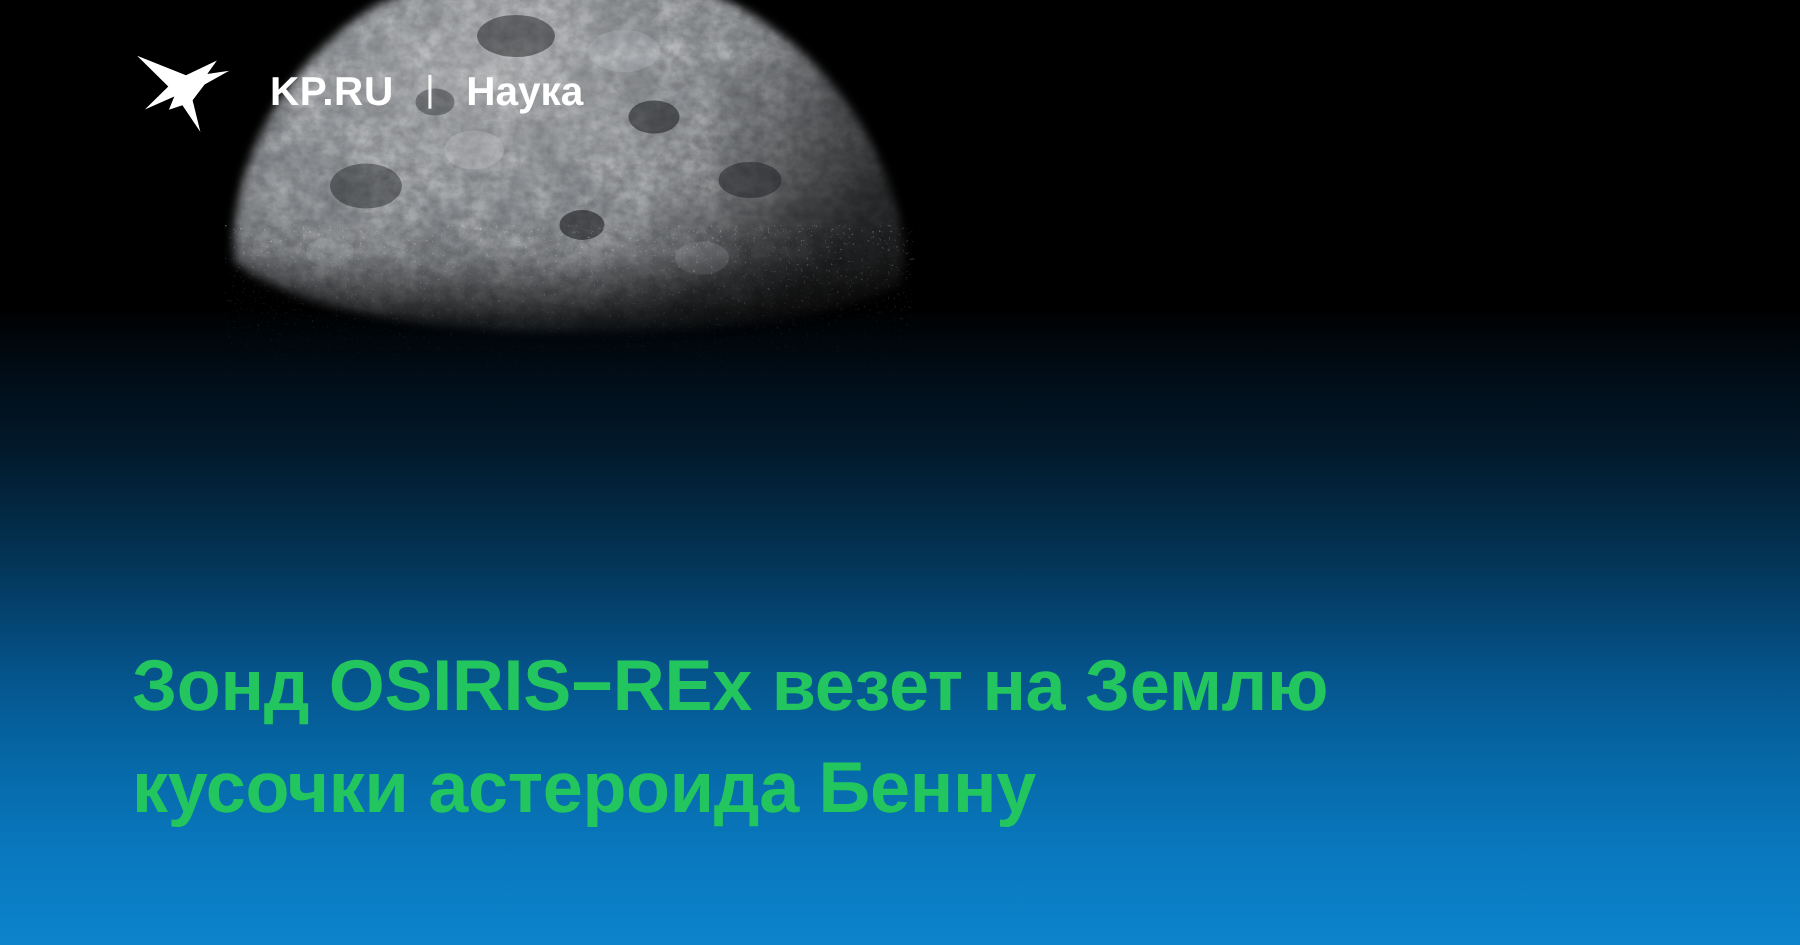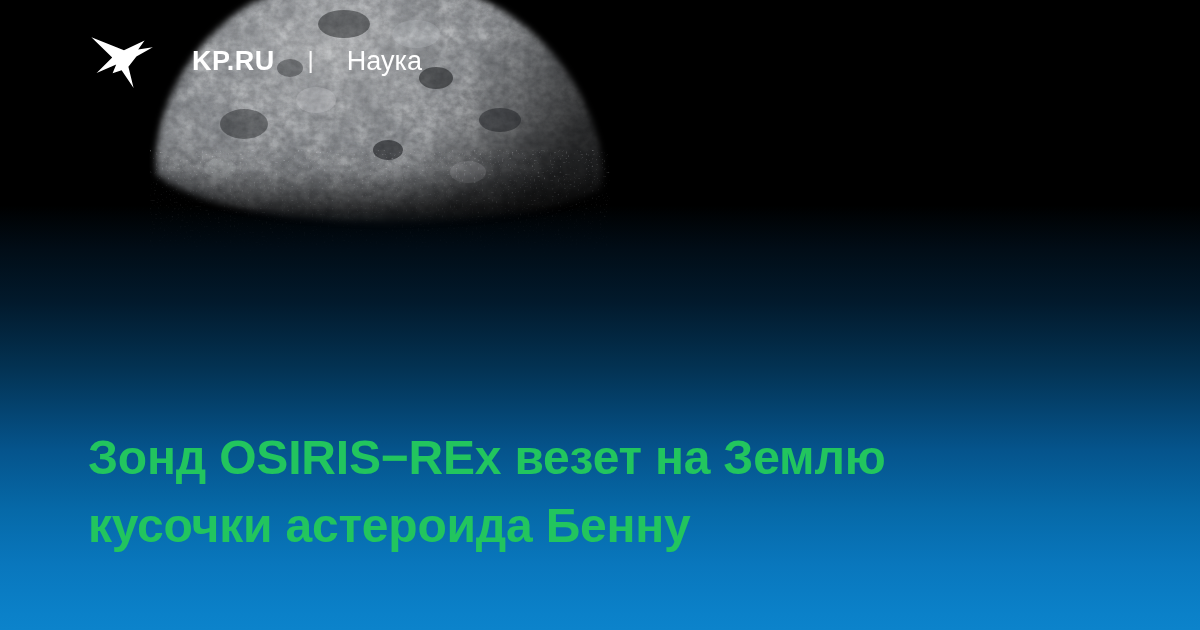--- a/index.html
+++ b/index.html
@@ -75,21 +75,21 @@
   }
 
   
   .brand-bar {
     position: absolute;
     left: 88px;
     top: 33px;
     height: 56px;
     display: flex;
     align-items: center;
-    gap: 12px;
+    gap: 0;
     z-index: 6;
   }
   .logo-mark {
     width: 68px;
     height: 56px;
     flex: none;
     display: block;
   }
   .brand-name {
     margin-left: 24px;
@@ -105,21 +105,21 @@
     font-size: 24px;
     font-weight: 400;
     opacity: 0.95;
     line-height: 1;
     position: relative;
     top: -1px;
   }
   .brand-section {
     color: #ffffff;
     font-size: 27px;
-    font-weight: 400;
+    font-weight: 700;
     white-space: nowrap;
   }
 
   
   .headline {
     position: absolute;
     left: 88px;
     top: 424px;
     width: 1010px;
     margin: 0;

